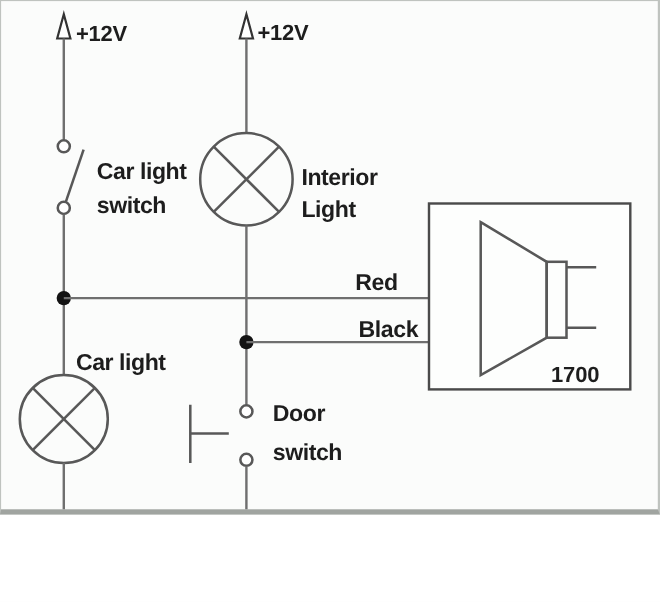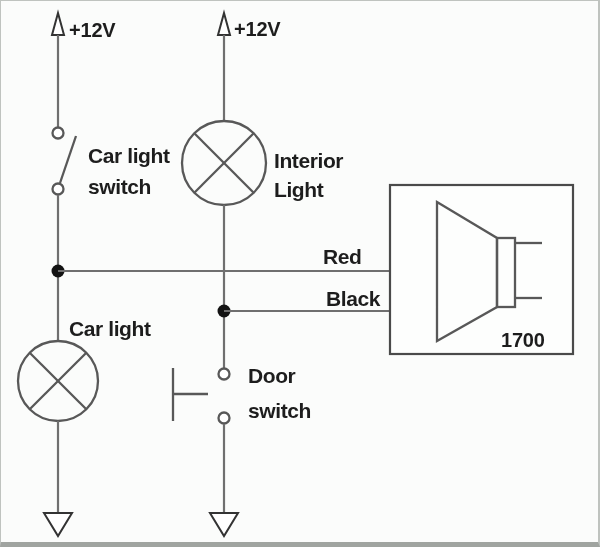--- a/index.html
+++ b/index.html
@@ -4,21 +4,21 @@
 <style>
   html, body {
     margin: 0;
     padding: 0;
     background: #ffffff;
     font-family: "Liberation Sans", sans-serif;
   }
   .canvas {
     position: relative;
     width: 600px;
-    height: 547px;
+    height: 468px;
     box-sizing: border-box;
     background: var(--background, #fbfcfb);
     border-top: 1px solid var(--frame, #bfc3bf);
     border-left: 1px solid var(--frame, #bfc3bf);
     border-right: 2px solid var(--frame, #b3b7b3);
     border-bottom: 5px solid var(--frame-bottom, #a0a4a0);
     overflow: hidden;
   }
   svg { display: block; }
   .wire {

